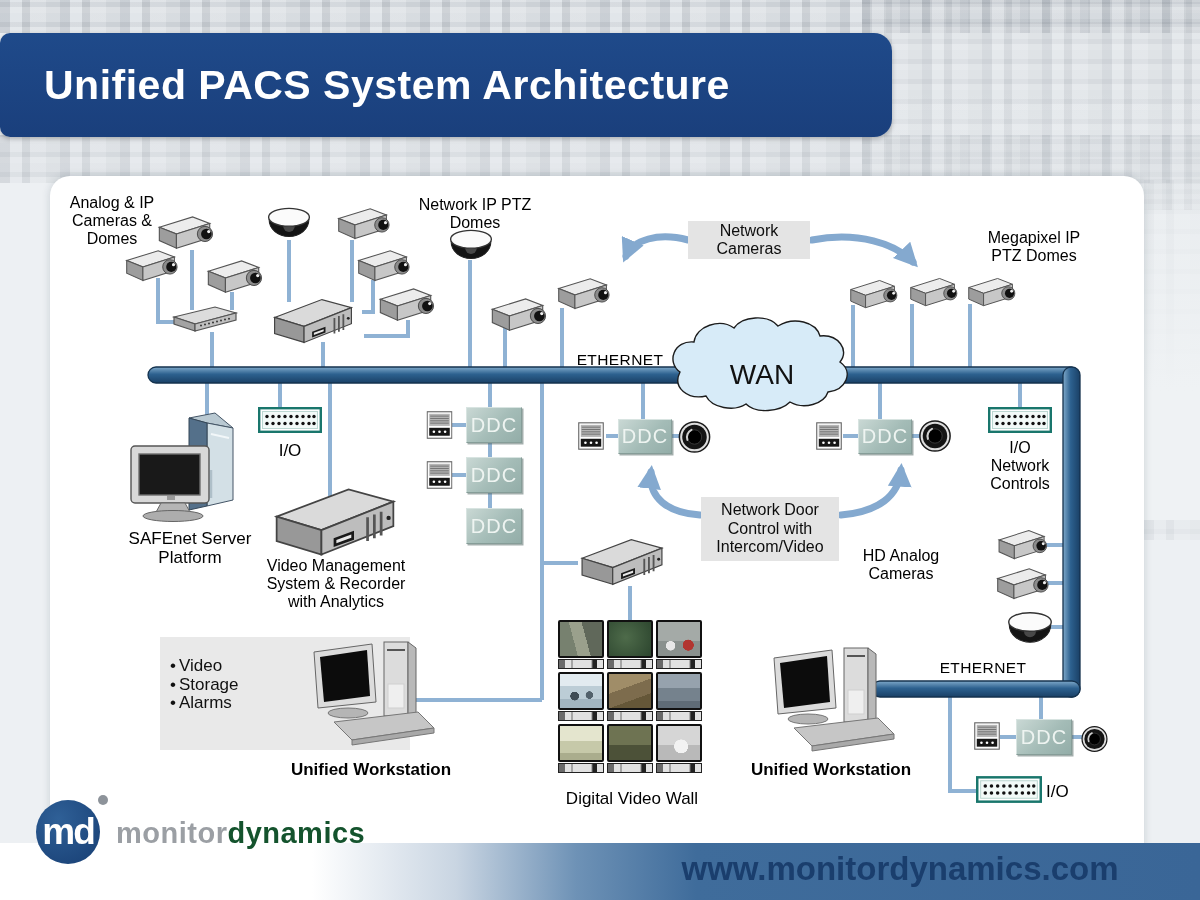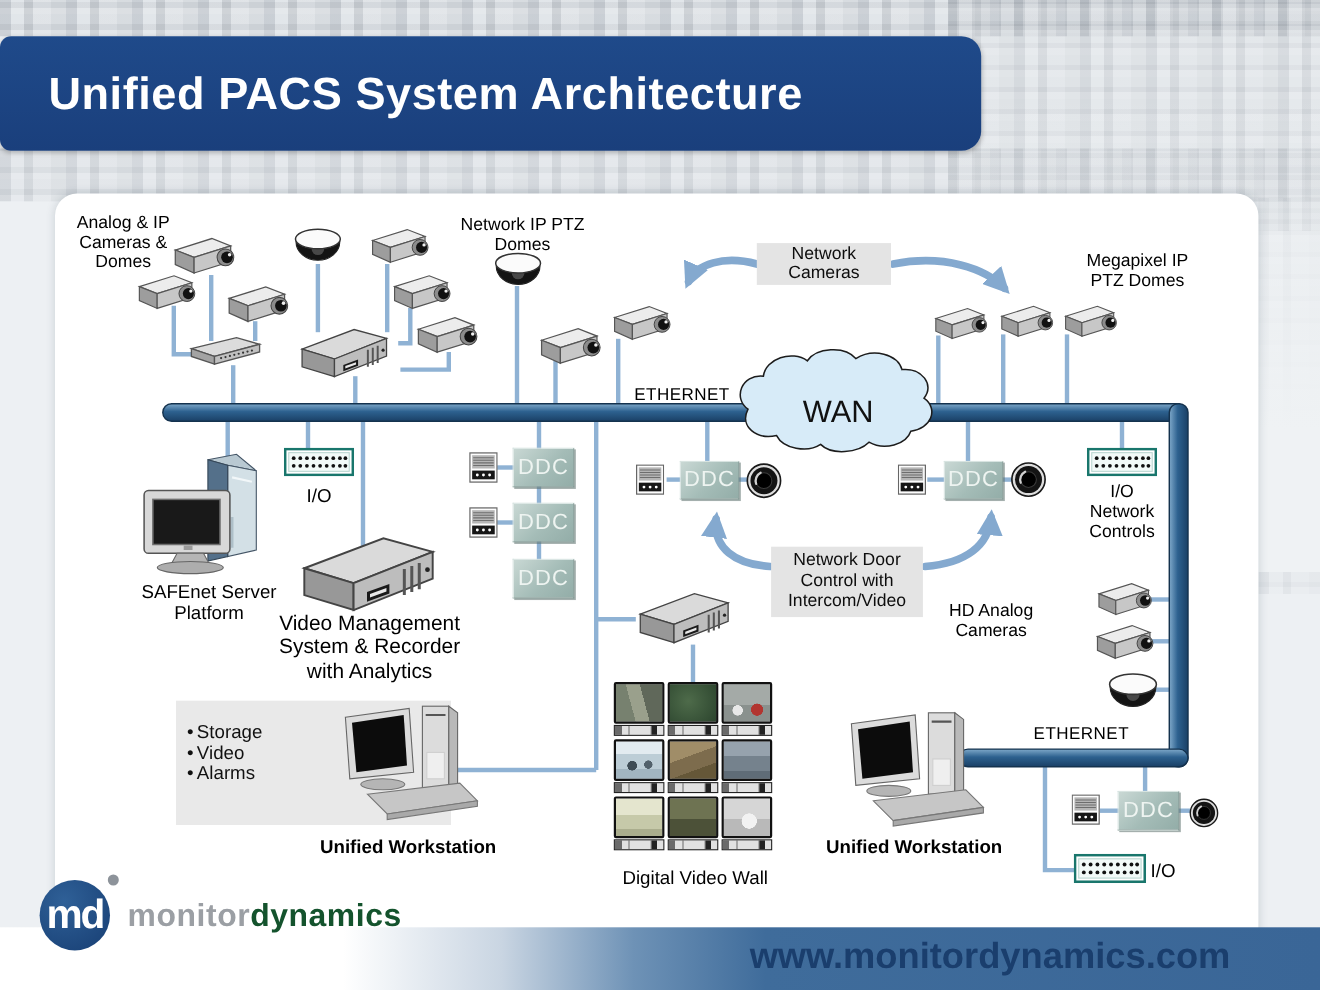--- a/index.html
+++ b/index.html
@@ -366,22 +366,22 @@
     </svg>
   </div>
 <div class="dev" style="left:572px;top:536px;width:100px;height:52px;">
     <svg viewBox="0 0 96 56">
       <use href="#encoder"></use>
     </svg>
   </div>
 
 <div class="feat">
   <ul>
+    <li>Video</li>
     <li>Storage</li>
-    <li>Video</li>
     <li>Alarms</li>
   </ul>
 </div>
 <div class="dev" style="left:306px;top:636px;width:132px;height:114px;">
     <svg viewBox="0 0 132 114">
       <use href="#workstation"></use>
     </svg>
   </div>
 <div class="dev" style="left:766px;top:642px;width:132px;height:114px;">
     <svg viewBox="0 0 132 114">
@@ -502,21 +502,21 @@
 Domes</div>
 <div class="lbl" style="left:408px;top:196px;width:134px;">Network IP PTZ
 Domes</div>
 <div class="lbl" style="left:974px;top:229px;width:120px;">Megapixel IP
 PTZ Domes</div>
 <div class="lbl sm" style="left:568px;top:351px;width:104px;">ETHERNET</div>
 <div class="wan-label" style="left:722px;top:359px;width:80px;">WAN</div>
 <div class="lbl" style="left:262px;top:441px;width:56px;font-size:17px;">I/O</div>
 <div class="lbl" style="left:117px;top:529px;width:146px;font-size:17px;">SAFEnet Server
 Platform</div>
-<div class="lbl" style="left:250px;top:557px;width:172px;font-size:19px;">Video Management
+<div class="lbl" style="left:250px;top:557px;width:172px;font-size:16px;">Video Management
 System &amp; Recorder
 with Analytics</div>
 <div class="lbl" style="left:978px;top:439px;width:84px;">I/O
 Network
 Controls</div>
 <div class="lbl" style="left:853px;top:547px;width:96px;">HD Analog
 Cameras</div>
 <div class="lbl sm" style="left:930px;top:659px;width:106px;">ETHERNET</div>
 <div class="lbl b" style="left:288px;top:760px;width:166px;">Unified Workstation</div>
 <div class="lbl b" style="left:748px;top:760px;width:166px;">Unified Workstation</div>

